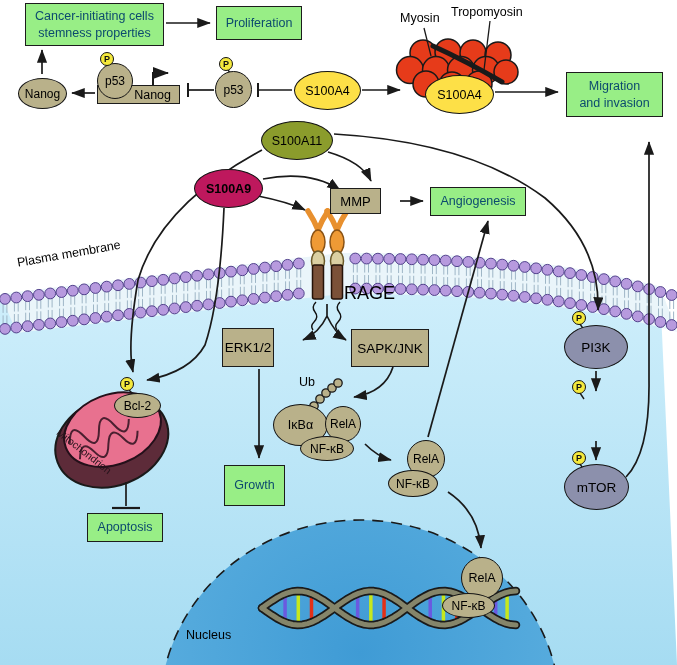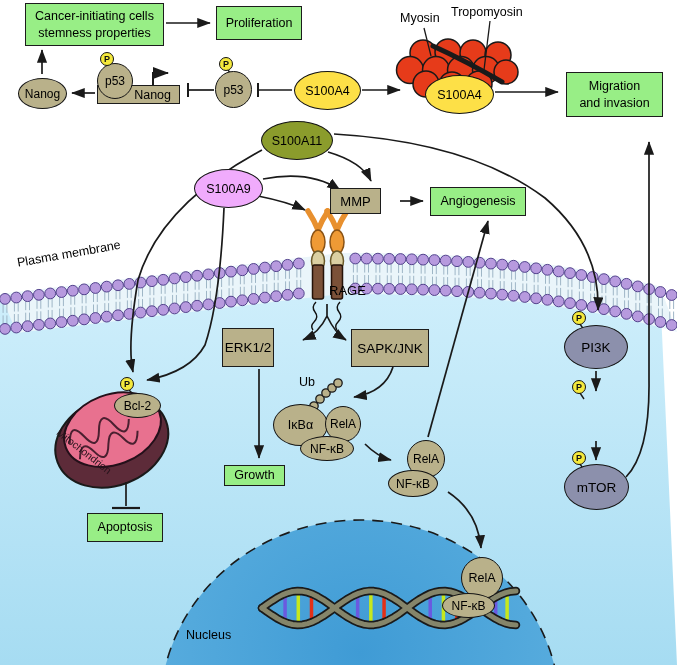--- a/index.html
+++ b/index.html
@@ -1,26 +1,26 @@
 <!DOCTYPE html>
 <html><head>
 <meta charset="utf-8">
 <style>
   html,body{margin:0;padding:0;}
   body{font-family:"Liberation Sans",sans-serif;}
   #stage{position:relative;width:677px;height:665px;background:#ffffff;overflow:hidden;}
   #decor{position:absolute;left:0;top:0;}
   .abs{position:absolute;box-sizing:border-box;}
-  .gbox{background:#98ee86;border:1.6px solid #1c1c1c;display:flex;flex-direction:column;align-items:center;justify-content:center;text-align:center;font-size:12.5px;line-height:1.3;color:#000000;}
+  .gbox{background:#98ee86;border:1.6px solid #1c1c1c;display:flex;flex-direction:column;align-items:center;justify-content:center;text-align:center;font-size:12.5px;line-height:1.3;color:#0c4a6e;}
   .tbox{background:#b9b18a;border:1.6px solid #1c1c1c;display:flex;align-items:center;justify-content:center;font-size:13px;color:#000;}
   .ell{border:1.7px solid #141414;border-radius:50%;display:flex;align-items:center;justify-content:center;font-size:12.5px;color:#000;}
   .tan{background:#b9b18a;}
   .red{background:#fde047;}
   .olive1{background:#8b9c2c;}
-  .olive2{background:#f0abfc;}
+  .olive2{background:#be185d;font-weight:bold;}
   .slate{background:#8c90ac;}
   .pbadge{background:#f5e93c;border:1.3px solid #141414;border-radius:50%;width:14px;height:14px;display:flex;align-items:center;justify-content:center;font-size:9px;font-weight:bold;color:#111;}
   .lbl{font-size:12.5px;color:#000;white-space:nowrap;}
 </style>
 </head>
 <body>
 
 <div id="stage">
 
 <svg id="decor" width="677" height="665" viewBox="0 0 677 665">
@@ -509,21 +509,21 @@
 <div class="abs gbox" style="left:566px;top:72px;width:97px;height:45px;">
   <span>Migration</span>
       <span>and invasion</span>
 </div>
 <div class="abs gbox" style="left:216px;top:6px;width:86px;height:34px;">
       <span>Proliferation</span>
     </div>
 <div class="abs gbox" style="left:430px;top:187px;width:96px;height:29px;">
       <span>Angiogenesis</span>
     </div>
-<div class="abs gbox" style="left:224px;top:465px;width:61px;height:21px;justify-content:center;">
+<div class="abs gbox" style="left:224px;top:465px;width:61px;height:41px;justify-content:center;">
       <span>Growth</span>
     </div>
 <div class="abs gbox" style="left:87px;top:513px;width:76px;height:29px;">
       <span>Apoptosis</span>
     </div>
 
 <div class="abs tbox" style="left:330px;top:188px;width:51px;height:26px;">
       <span>MMP</span>
     </div>
 <div class="abs tbox" style="left:222px;top:328px;width:52px;height:39px;font-size:13.5px;">
@@ -602,19 +602,19 @@
     </div>
 <div class="abs pbadge" style="left:572px;top:380px;">
       <span>P</span>
     </div>
 <div class="abs pbadge" style="left:572px;top:451px;">
       <span>P</span>
     </div>
 
 <div class="abs lbl" style="left:400px;top:11px;"><span>Myosin</span></div>
 <div class="abs lbl" style="left:451px;top:5px;"><span>Tropomyosin</span></div>
-<div class="abs lbl" style="left:329px;top:283px;font-size:13px;"><span>RAGE</span></div>
+<div class="abs lbl" style="left:344px;top:283px;font-size:18px;"><span>RAGE</span></div>
 <div class="abs lbl" style="left:16px;top:256px;transform:rotate(-10deg);transform-origin:left top;"><span>Plasma membrane</span></div>
 <div class="abs lbl" style="left:62px;top:426px;font-size:10.5px;color:#26141c;transform:rotate(38deg);transform-origin:left top;"><span>Mitochondrion</span></div>
 <div class="abs lbl" style="left:186px;top:628px;"><span>Nucleus</span></div>
 <div class="abs lbl" style="left:299px;top:375px;"><span>Ub</span></div>
 
 </div>
 
 </body></html>

